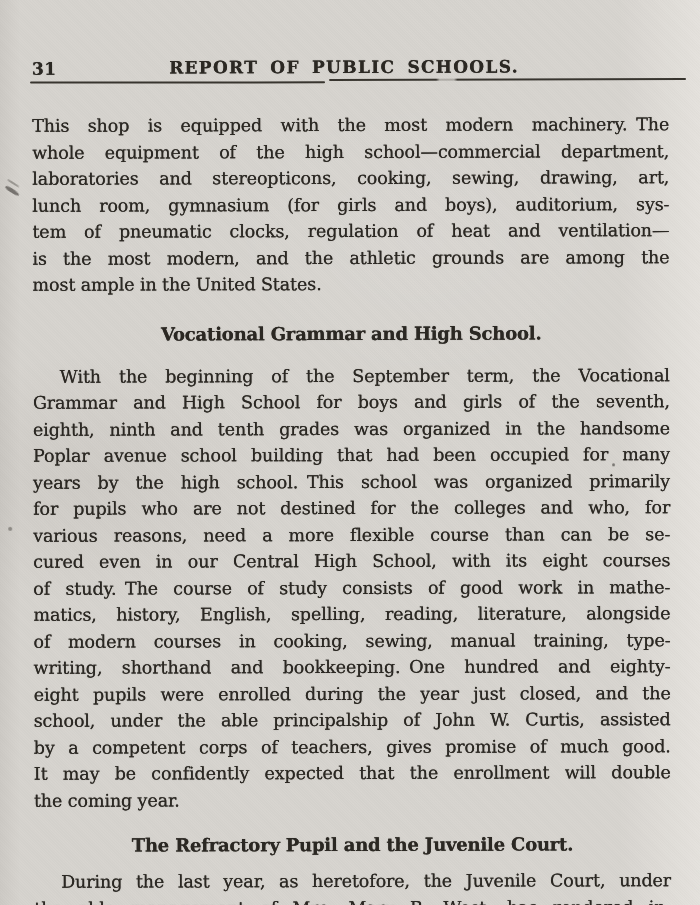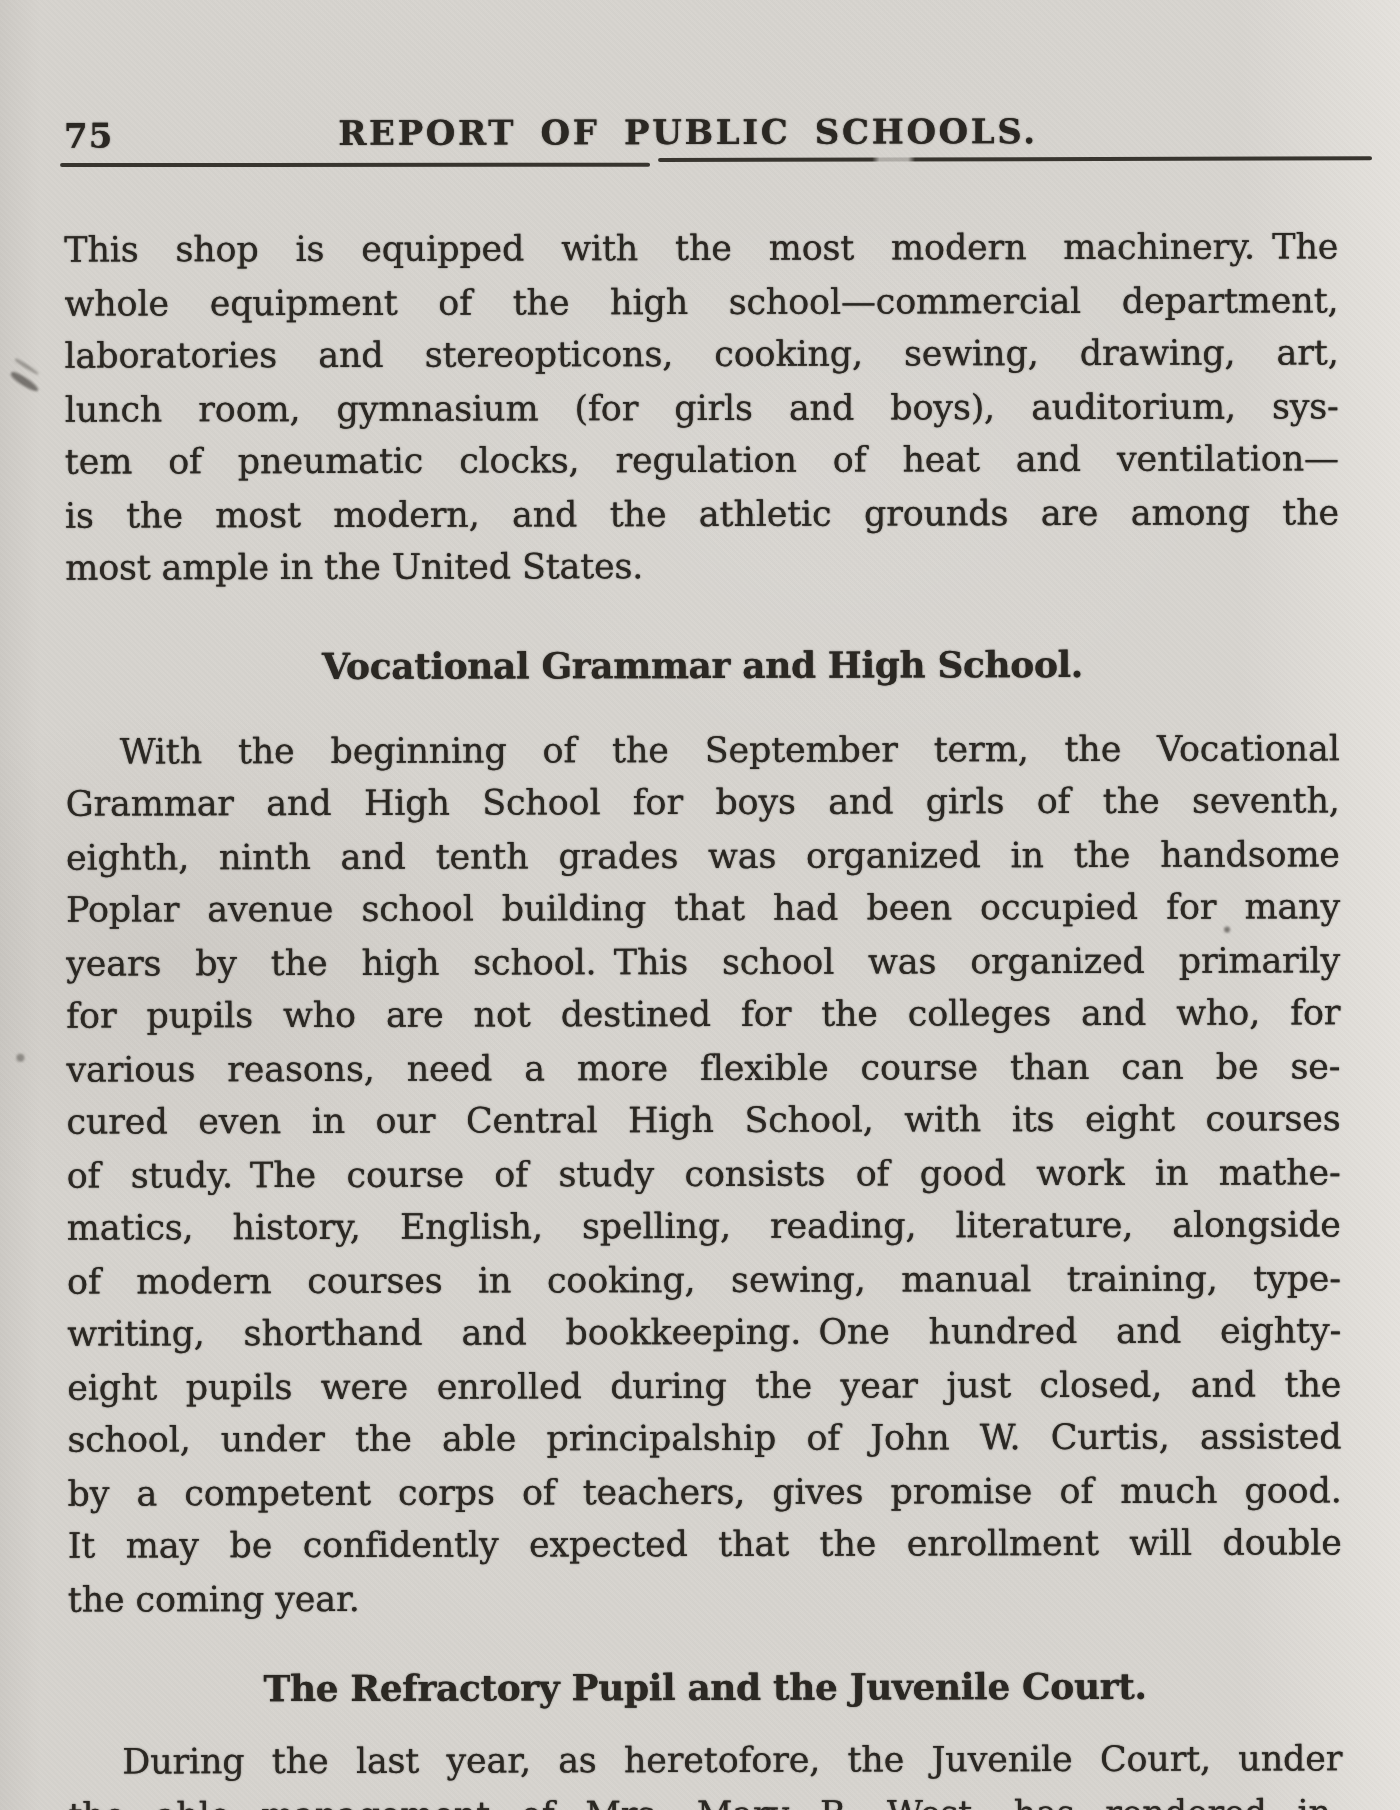--- a/index.html
+++ b/index.html
@@ -84,21 +84,21 @@
   }
   .speck-dot-1 { top: 526px; left: 8px;  width: 4px; height: 4px; background: rgba(42,39,34,0.4); }
   .speck-dot-2 { top: 464px; left: 612px; width: 3px; height: 3px; }
 </style>
 </head>
 <body>
 
 <div class="page">
   <div class="content">
 
-    <span class="pagenum">75</span>
+    <span class="pagenum">31</span>
     <div class="running-title">REPORT OF PUBLIC SCHOOLS.</div>
     <div class="rule rule-left"></div>
     <div class="rule rule-right"></div>
 
     <div class="bodytext">
       <div class="para p1">
           <div class="line">This shop is equipped with the most modern machinery. The</div>
           <div class="line">whole equipment of the high school—commercial department,</div>
           <div class="line">laboratories and stereopticons, cooking, sewing, drawing, art,</div>
           <div class="line">lunch room, gymnasium (for girls and boys), auditorium, sys-</div>

